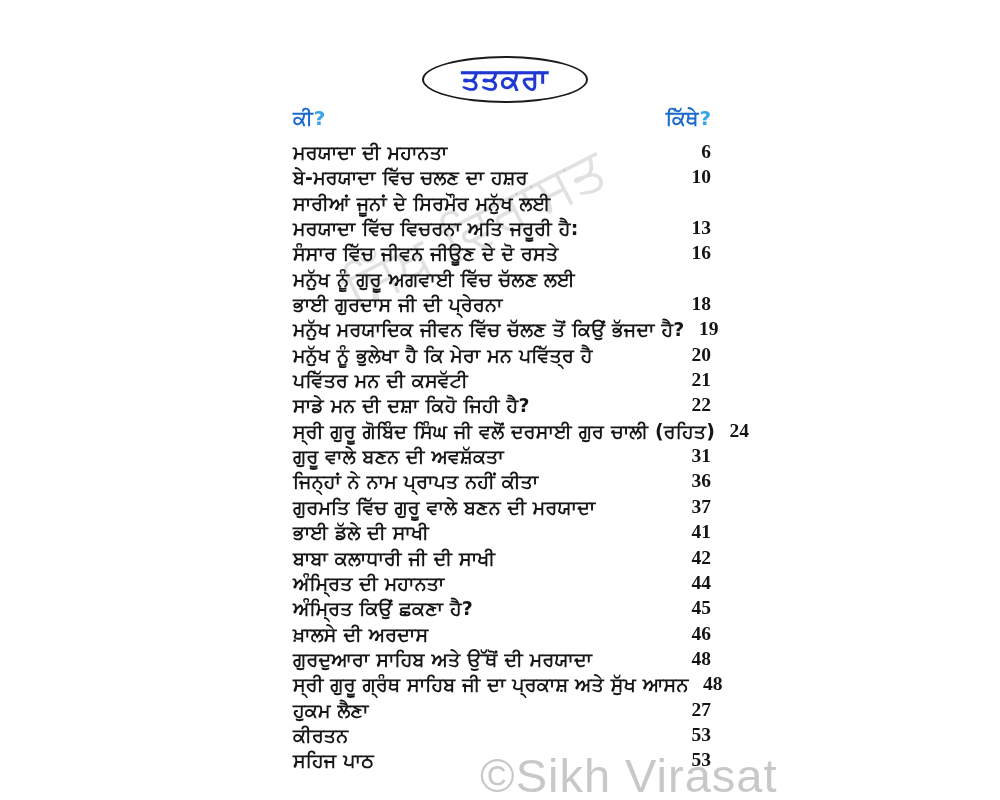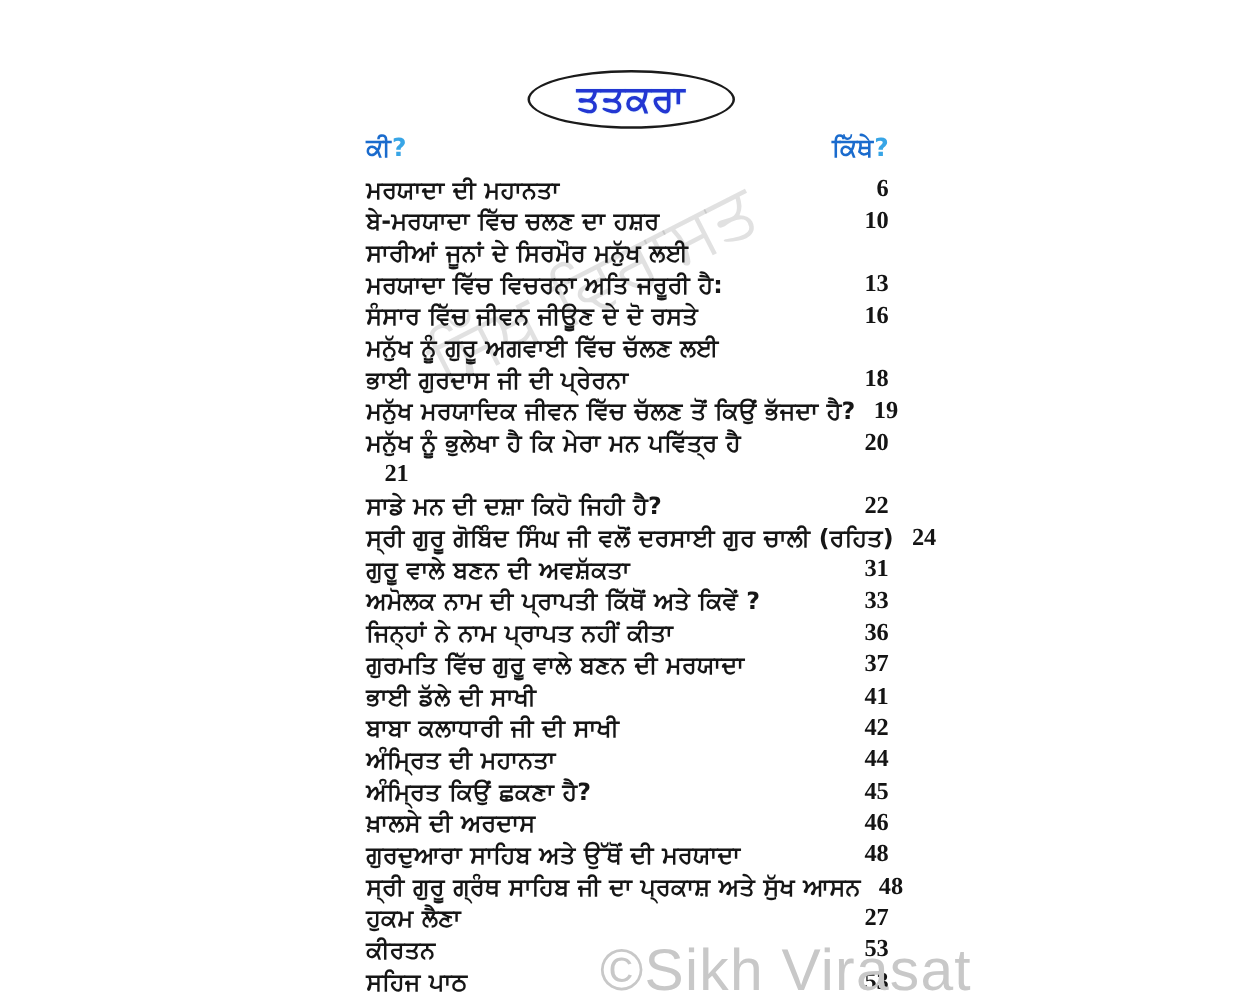--- a/index.html
+++ b/index.html
@@ -166,39 +166,36 @@
       </div>
         <div class="toc-row">
         <span class="toc-title">ਮਨੁੱਖ ਮਰਯਾਦਿਕ ਜੀਵਨ ਵਿੱਚ ਚੱਲਣ ਤੋਂ ਕਿਉਂ ਭੱਜਦਾ ਹੈ?</span>
         <span class="toc-page">19</span>
       </div>
         <div class="toc-row">
         <span class="toc-title">ਮਨੁੱਖ ਨੂੰ ਭੁਲੇਖਾ ਹੈ ਕਿ ਮੇਰਾ ਮਨ ਪਵਿੱਤ੍ਰ ਹੈ</span>
         <span class="toc-page">20</span>
       </div>
         <div class="toc-row">
+        <span class="toc-title">ਪਵਿੱਤਰ ਮਨ ਦੀ ਕਸਵੱਟੀ</span>
         <span class="toc-page">21</span>
       </div>
         <div class="toc-row">
         <span class="toc-title">ਸਾਡੇ ਮਨ ਦੀ ਦਸ਼ਾ ਕਿਹੋ ਜਿਹੀ ਹੈ?</span>
         <span class="toc-page">22</span>
       </div>
         <div class="toc-row">
         <span class="toc-title">ਸ੍ਰੀ ਗੁਰੂ ਗੋਬਿੰਦ ਸਿੰਘ ਜੀ ਵਲੋਂ ਦਰਸਾਈ ਗੁਰ ਚਾਲੀ (ਰਹਿਤ)</span>
         <span class="toc-page">24</span>
       </div>
         <div class="toc-row">
         <span class="toc-title">ਗੁਰੂ ਵਾਲੇ ਬਣਨ ਦੀ ਅਵਸ਼ੱਕਤਾ</span>
         <span class="toc-page">31</span>
       </div>
         <div class="toc-row">
-        <span class="toc-title">ਅਮੋਲਕ ਨਾਮ ਦੀ ਪ੍ਰਾਪਤੀ ਕਿੱਥੋਂ ਅਤੇ ਕਿਵੇਂ ?</span>
-        <span class="toc-page">33</span>
-      </div>
-        <div class="toc-row">
         <span class="toc-title">ਜਿਨ੍ਹਾਂ ਨੇ ਨਾਮ ਪ੍ਰਾਪਤ ਨਹੀਂ ਕੀਤਾ</span>
         <span class="toc-page">36</span>
       </div>
         <div class="toc-row">
         <span class="toc-title">ਗੁਰਮਤਿ ਵਿੱਚ ਗੁਰੂ ਵਾਲੇ ਬਣਨ ਦੀ ਮਰਯਾਦਾ</span>
         <span class="toc-page">37</span>
       </div>
         <div class="toc-row">
         <span class="toc-title">ਭਾਈ ਡੱਲੇ ਦੀ ਸਾਖੀ</span>
         <span class="toc-page">41</span>

